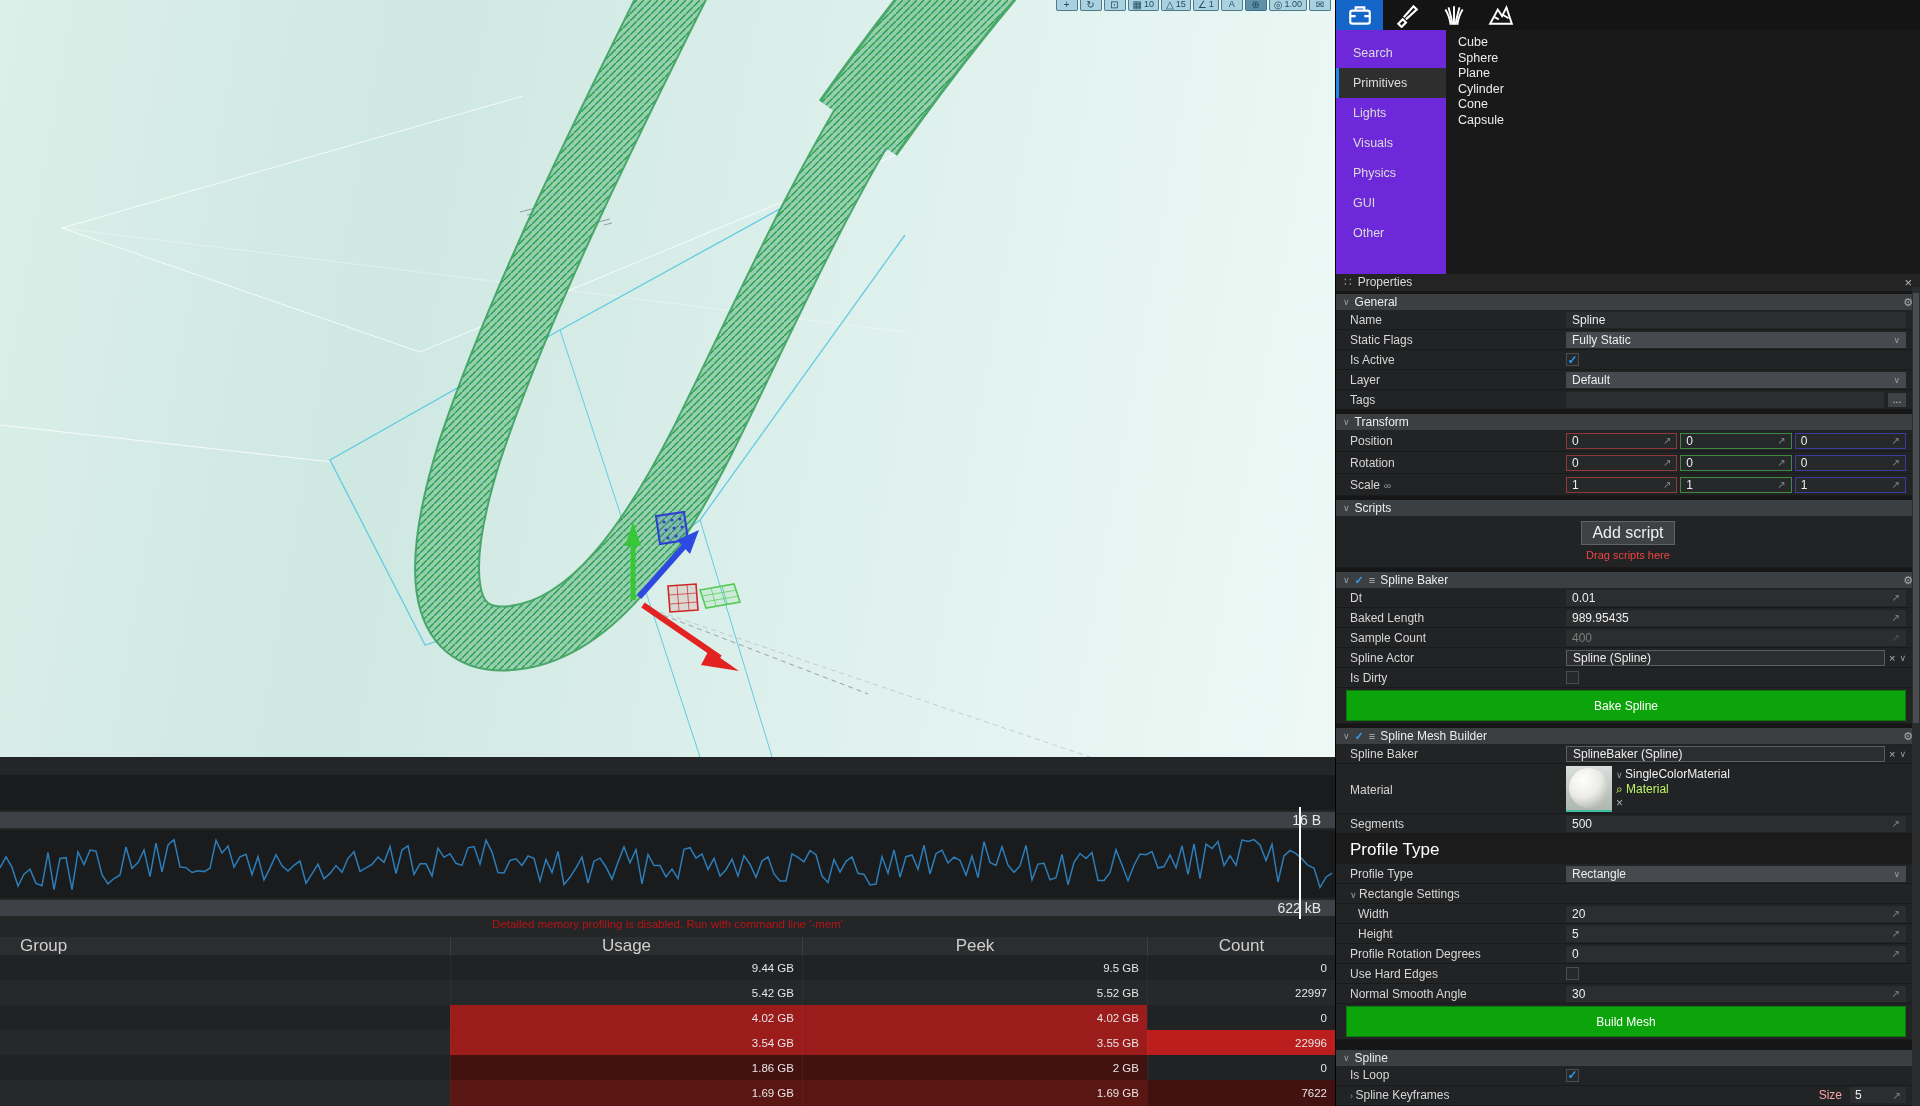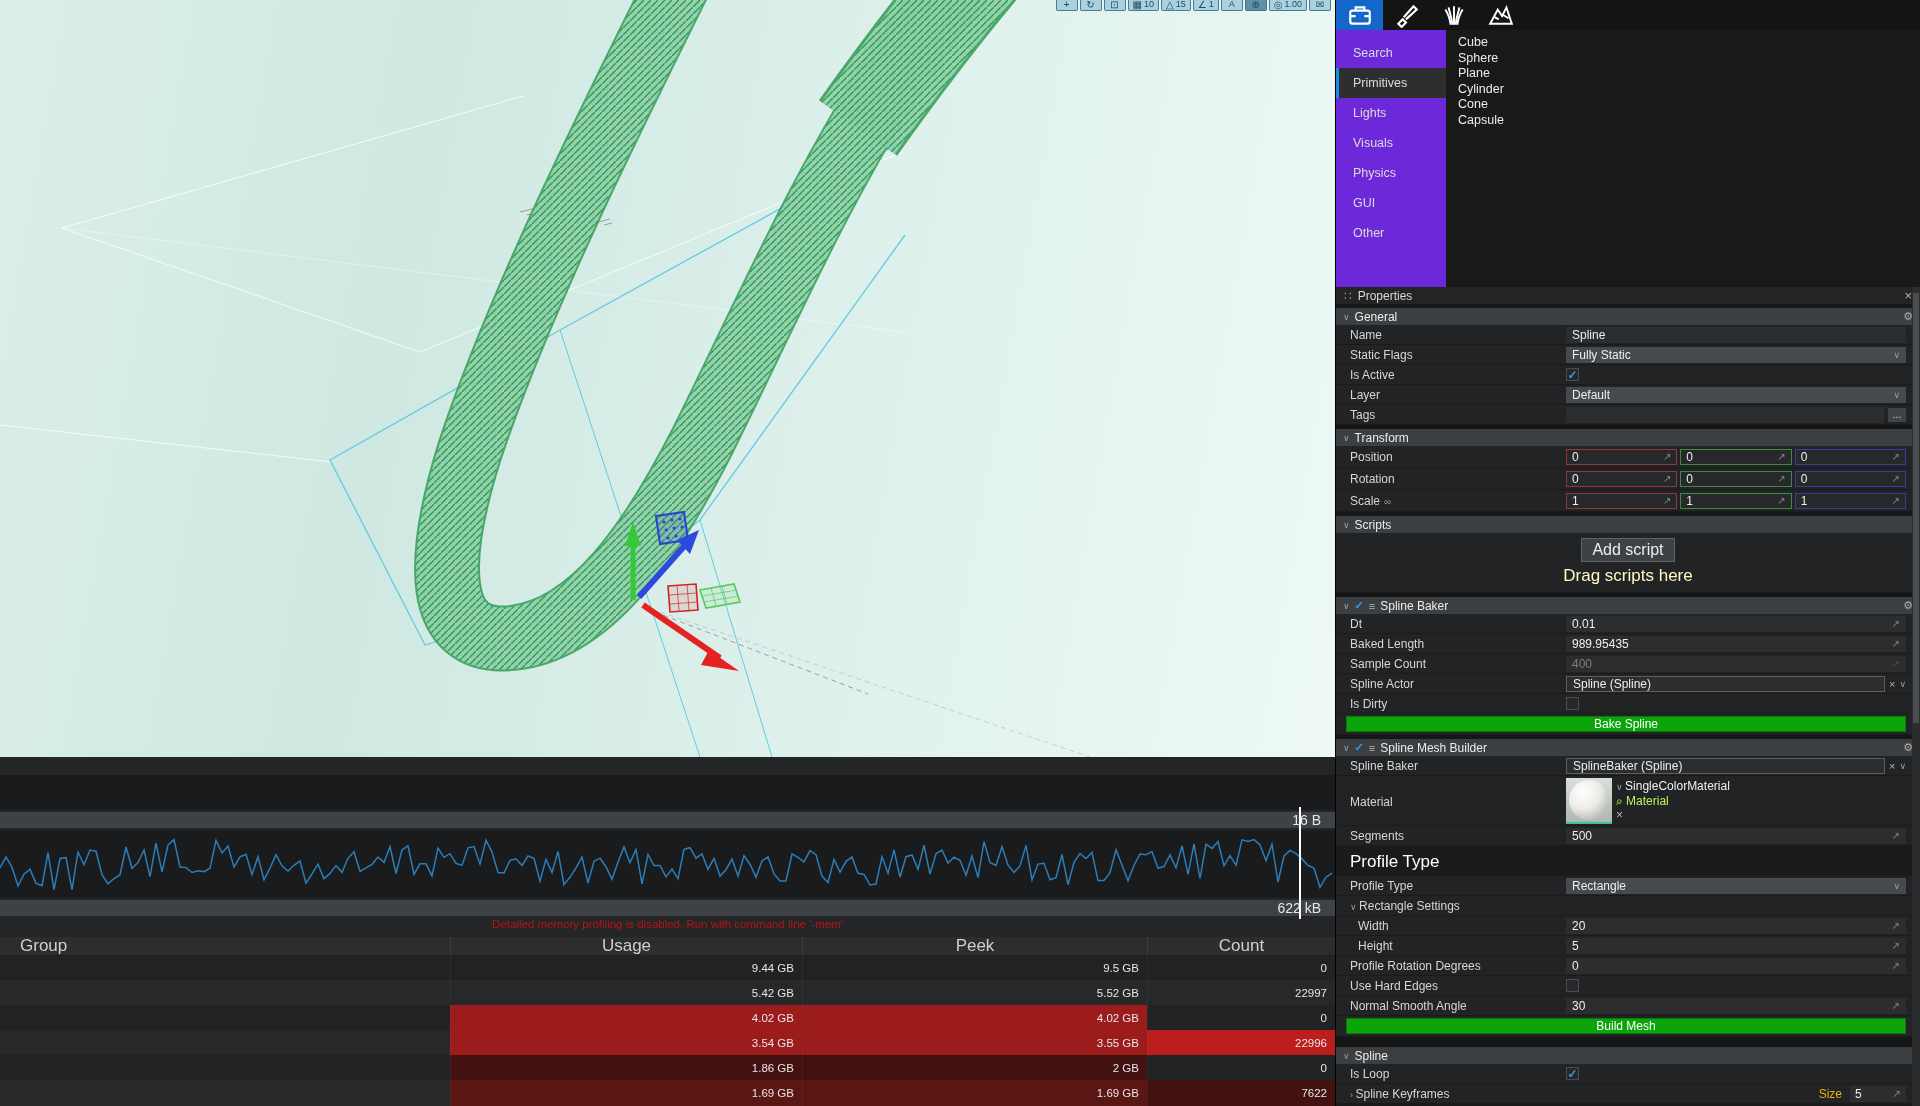--- a/index.html
+++ b/index.html
@@ -59,26 +59,26 @@
   .checkbox .tick { display:none; color:#2e9bf0; font-size:12px; font-weight:bold; }
   .checkbox.checked .tick { display:block; }
   .dots-btn { width:18px; height:14px; background:#404346; color:#cfcfcf; font-size:10px;
               display:flex; align-items:center; justify-content:center; }
   .mini3 { flex:1; display:flex; gap:3px; }
   .mini { flex:1; height:16px; background:#26282a; border:1px solid; display:flex;
           align-items:center; justify-content:space-between; padding:0 5px; font-size:12px; color:#eee; }
   .bx { border-color:#8f3a3a; } .by { border-color:#3f8a3f; } .bz { border-color:#3c3c9e; }
   .link-i { color:#8d9296; font-size:10px; margin-left:4px; }
   .icon-x { color:#b6b6b6; font-size:11px; }
-  .green-btn { margin:2px 14px 2px 10px; height:16px; background:#0ba50b; border:1px solid #0a7a0a;
+  .green-btn { margin:2px 14px 2px 10px; height:31px; background:#0ba50b; border:1px solid #0a7a0a;
                color:#fff; font-size:12px; display:flex; align-items:center; justify-content:center; }
   .center-col { background:#222325; display:flex; flex-direction:column; align-items:center;
                 padding:5px 0 6px 0; gap:4px; border-bottom:1px solid #1a1a1a; }
   .addscript { background:#3f4244; border:1px solid #606365; color:#eee; font-size:16px; padding:2px 10px; }
-  .hint { color:#fef9c3; font-size:17px; }
+  .hint { color:#ef4444; font-size:11px; }
   .big-heading { background:#1b1b1b; color:#fff; font-size:17px; padding:6px 0 4px 14px; }
   .mat-row { min-height:50px; align-items:flex-start; padding-top:2px; }
   .mat-thumb { width:46px; height:46px; position:relative; background:linear-gradient(#d9dfda,#a9b6ae); flex-shrink:0; }
   .mat-sphere { position:absolute; left:3px; top:2px; width:40px; height:40px; border-radius:50%;
                 background:radial-gradient(circle at 35% 30%, #ffffff 0%, #ecebe8 45%, #bcbfba 75%, #979d98 100%); }
   .mat-bar { position:absolute; left:0; bottom:0; width:100%; height:2px; background:#3fbf9f; }
   .mat-meta { display:flex; flex-direction:column; font-size:12px; line-height:14px; padding-top:1px; }
   .mat-meta .row1 { color:#f0f0f0; } .mat-meta .row2 { color:#bef264; } .mat-meta .row3 { color:#b0b0b0; }
   .kf-right { margin-left:auto; display:flex; align-items:center; gap:8px; margin-right:14px; }
   .size-field { width:56px; height:16px; background:#2b2d2f; display:flex; align-items:center;
@@ -557,21 +557,21 @@
       <div class="plabel">Is Loop</div>
       <div class="pfield">
           <span class="checkbox checked">
             <span class="tick">✓</span>
           </span>
         </div>
     </div>
     <div class="prow">
       <div class="plabel"><span class="chev">› </span><span>Spline Keyframes</span></div>
       <div class="kf-right">
-        <span style="font-size:12px;color:#eab308;">Size</span>
+        <span style="font-size:12px;color:#fca5a5;">Size</span>
         <div class="size-field">
             <span>5</span>
             <span style="color:#888d92;font-size:10px;">↗</span>
           </div>
       </div>
     </div>
 
     <div class="scrollbar">
         <div class="scroll-thumb"></div>
       </div>

